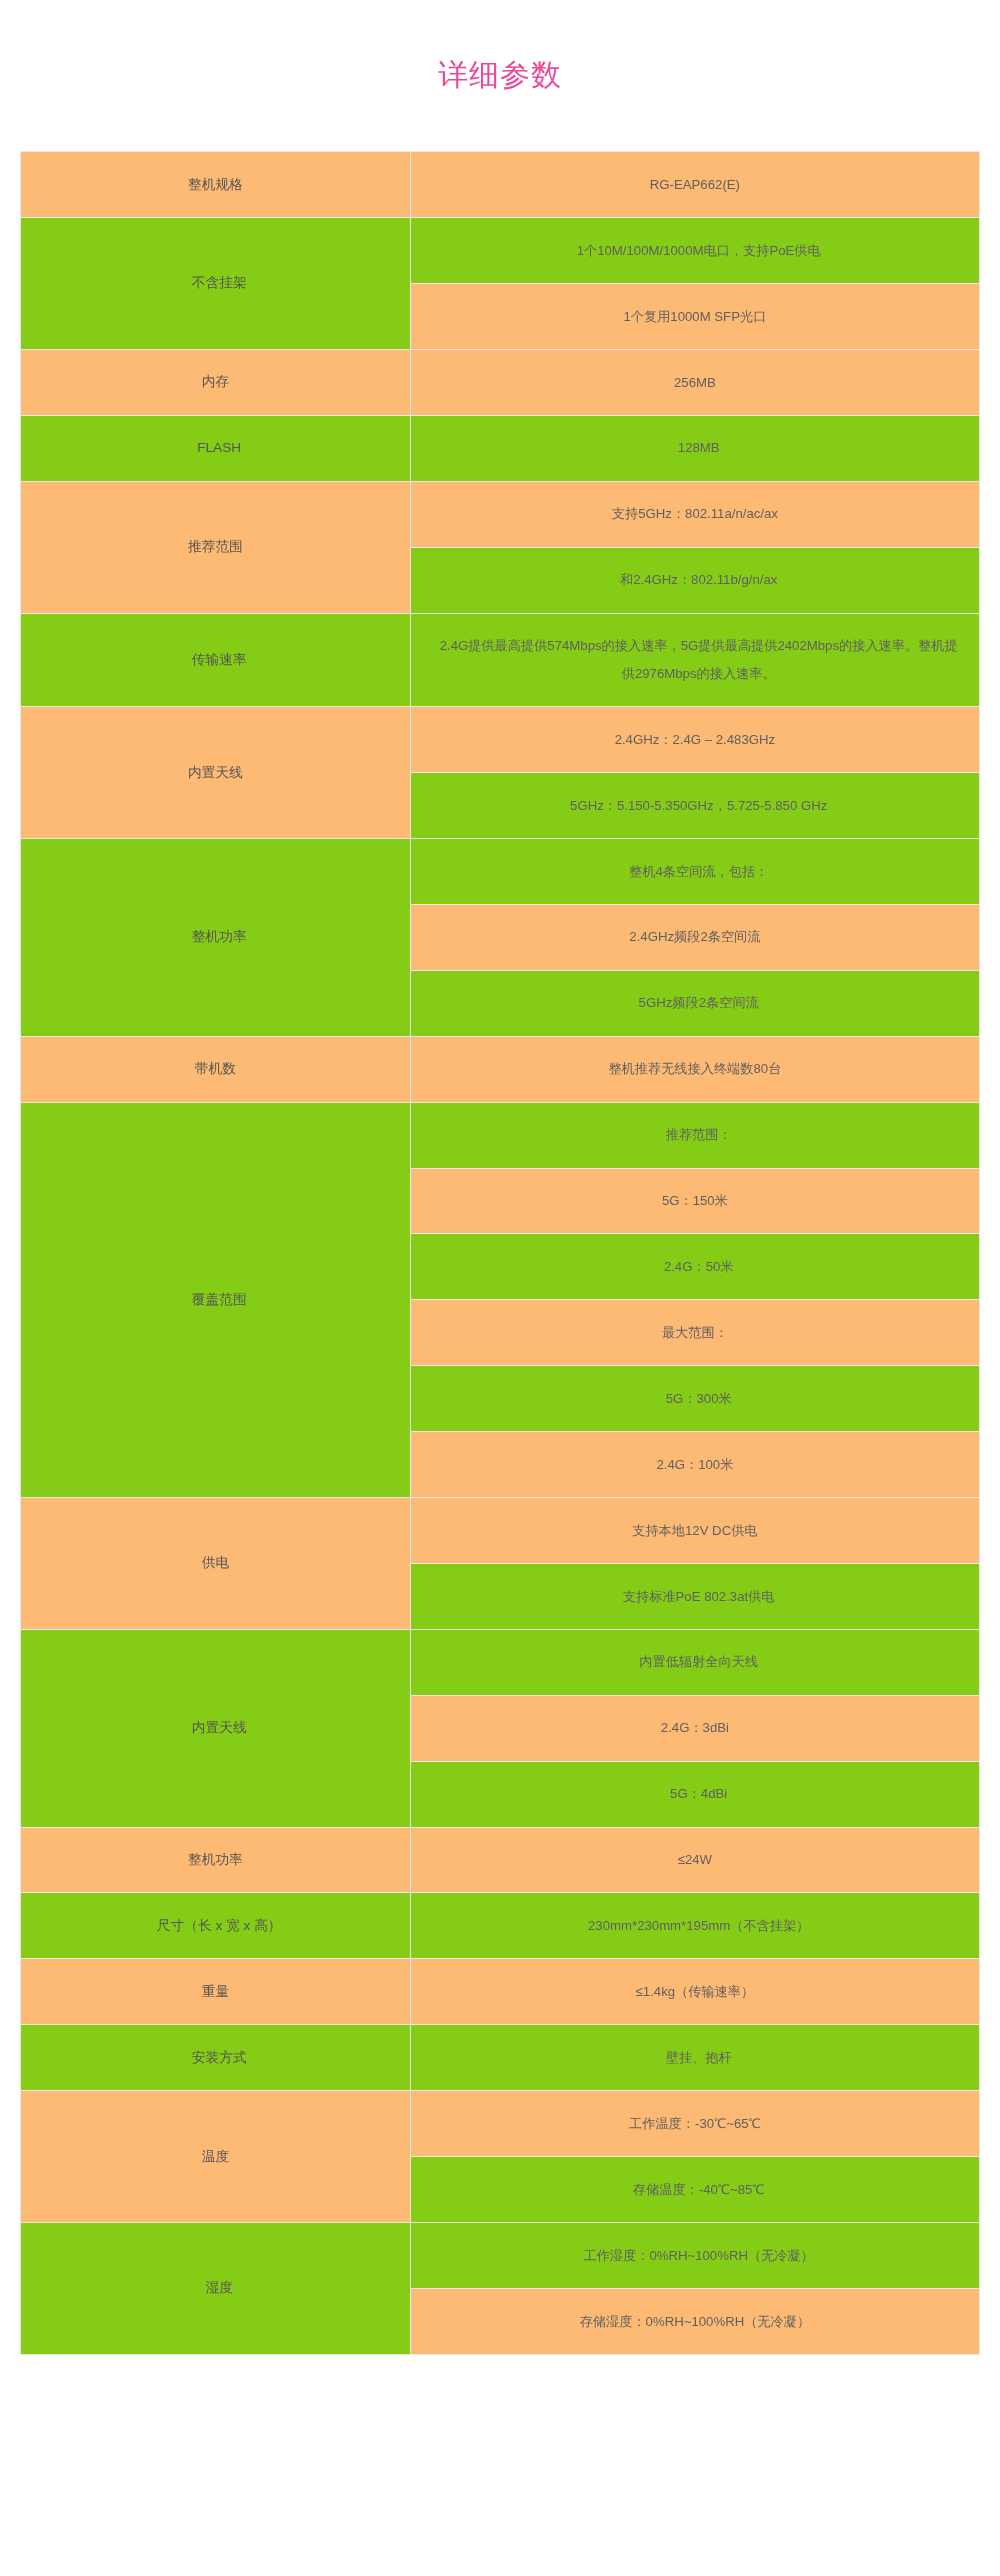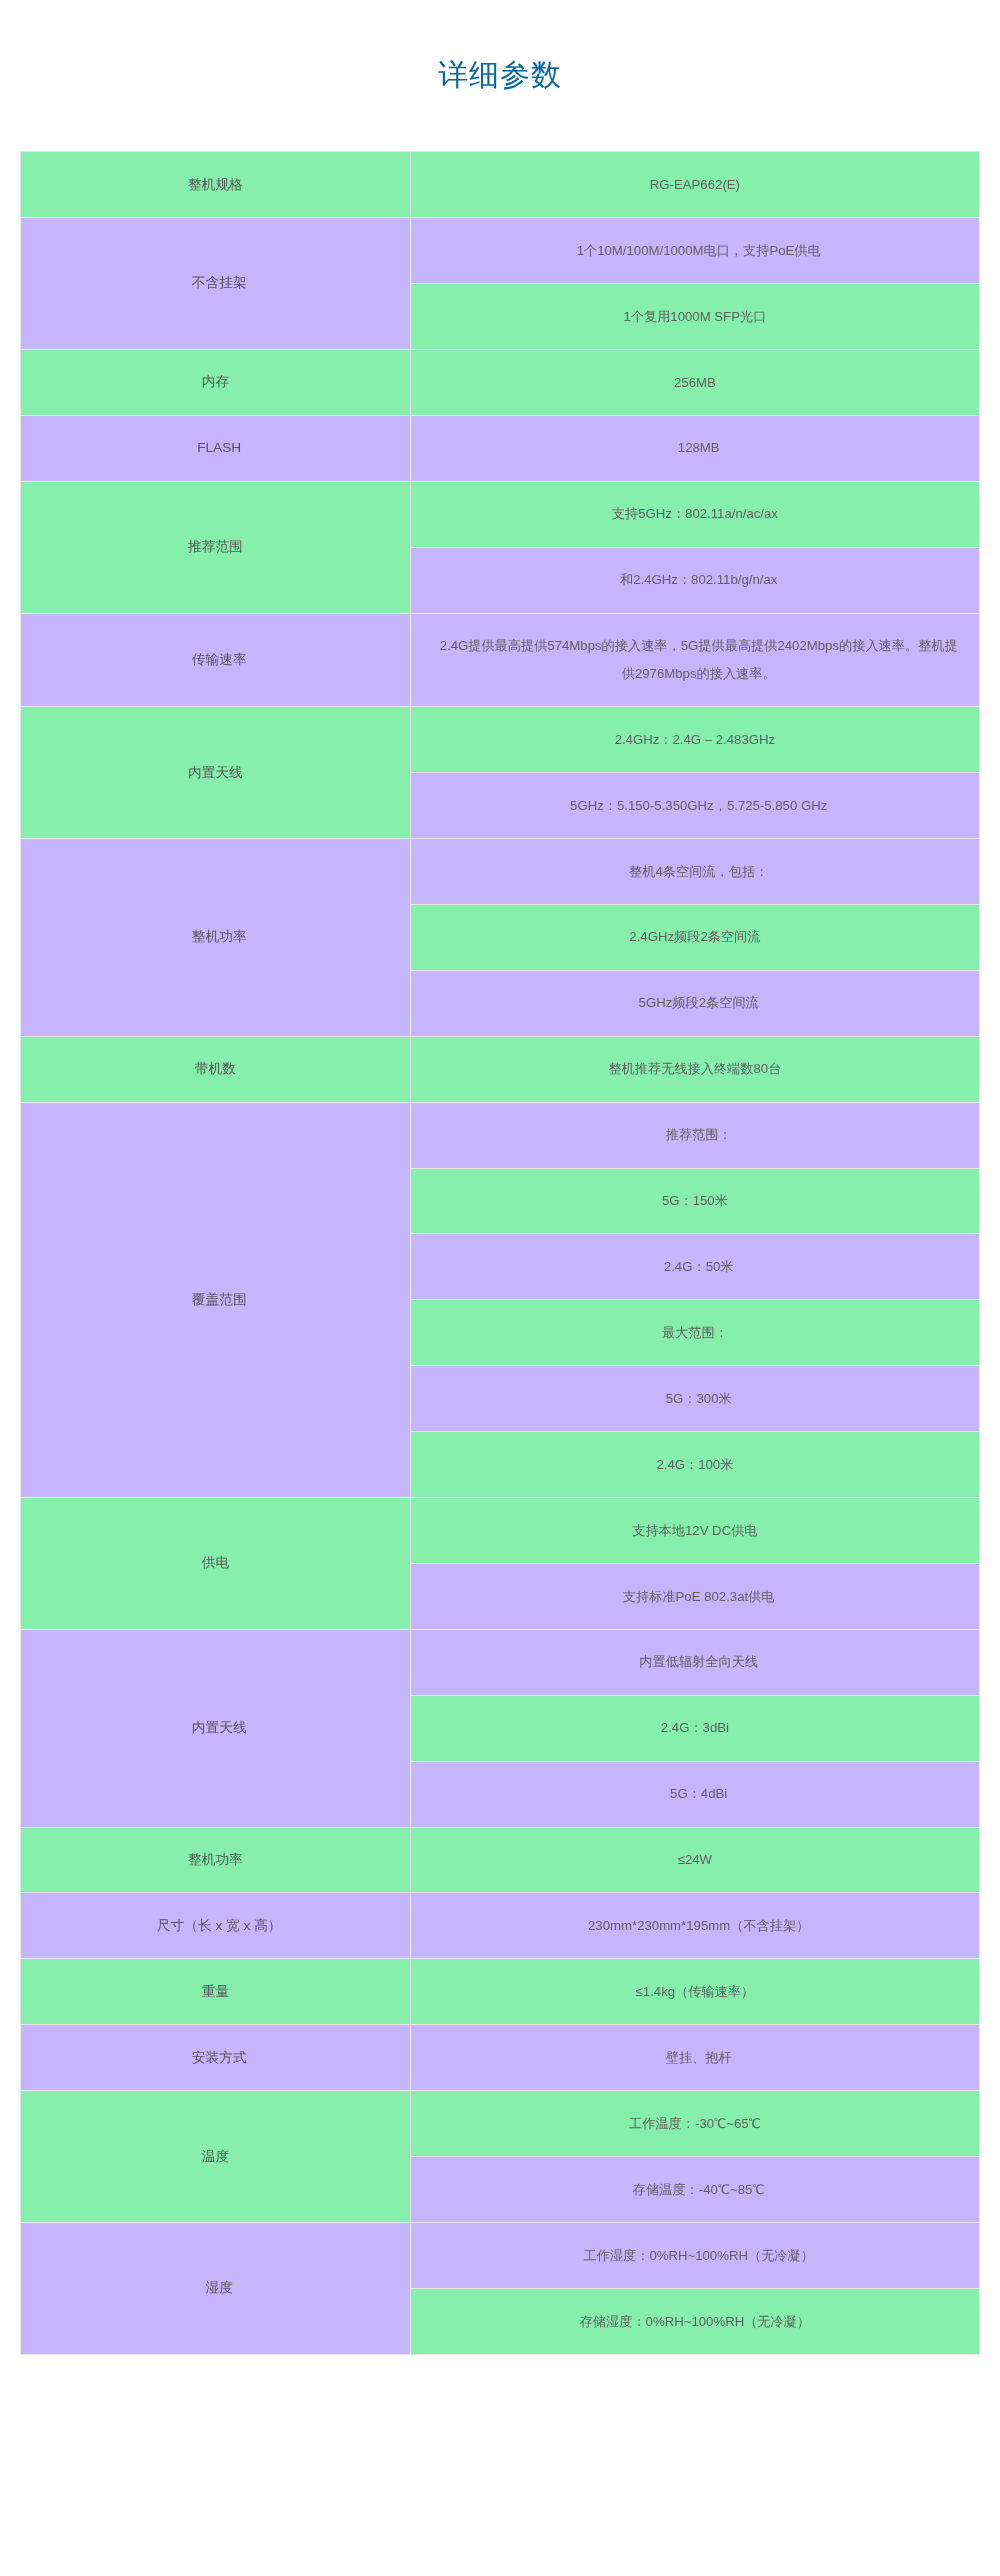--- a/index.html
+++ b/index.html
@@ -16,21 +16,21 @@
   }
   .page {
     width: 1000px;
     margin: 0 auto;
     position: relative;
   }
   .page-title {
     text-align: center;
     font-size: 30px;
     font-weight: 400;
-    color: #0369a1;
+    color: #ec4899;
     letter-spacing: 0.9px;
     padding-top: 35px;
     padding-bottom: 37px;
     line-height: 1.3;
   }
   .spec-table {
     width: 960px;
     margin: 0 auto;
     border-collapse: collapse;
     table-layout: fixed;
@@ -50,24 +50,24 @@
   td.label-cell {
     width: 356px;
     font-size: 13.7px;
     color: #555555;
   }
   td.value-cell {
     font-size: 13.2px;
     color: #606060;
   }
   td.shade-cell {
-    background: #86efac;
+    background: #fdba74;
   }
   td.plain-cell {
-    background: #c4b5fd;
+    background: #84cc16;
     padding-left: 24px;
   }
   .value-multiline {
     display: block;
     max-width: 548px;
     margin: 4px auto;
     line-height: 2.1;
   }
 </style>
 </head>

